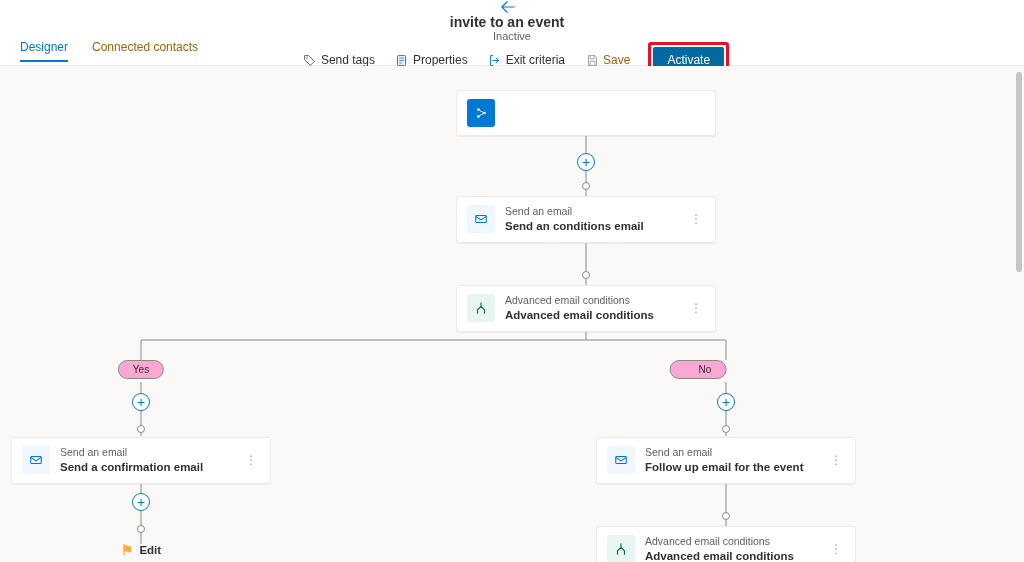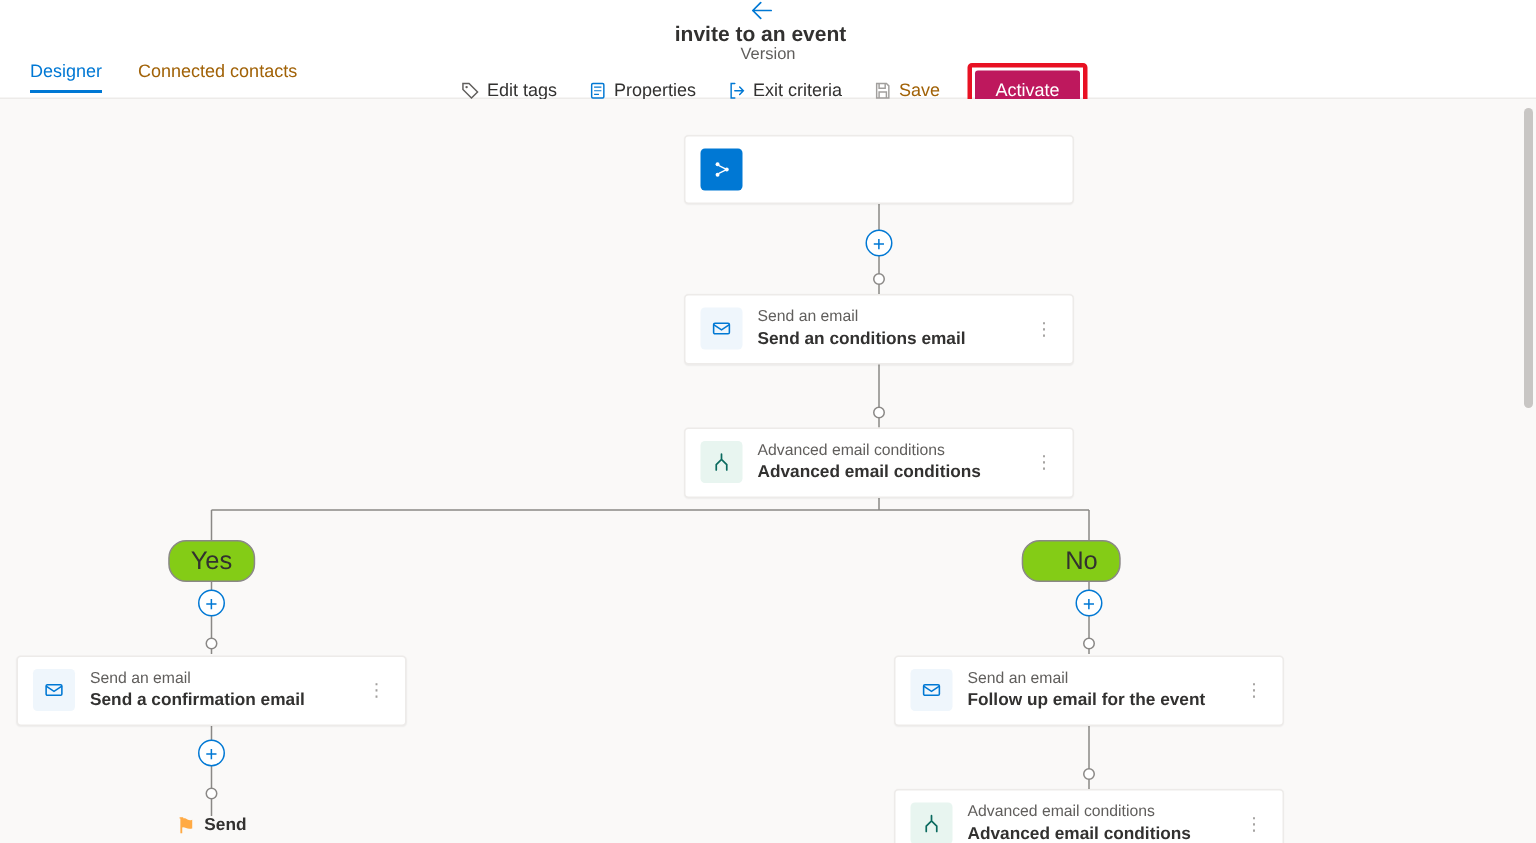--- a/index.html
+++ b/index.html
@@ -59,21 +59,21 @@
     gap: 4px;
     padding: 4px 8px;
     font-size: 12px;
     color: #323130;
     cursor: pointer;
     border-radius: 2px;
   }
   .action-item.disabled { color: #a16207; cursor: default; }
   .action-item.disabled svg { stroke: #a19f9d; fill: #a19f9d; }
   .activate-btn {
-    background: #be185d;
+    background: #0369a1;
     color: #fff;
     padding: 6px 14px;
     font-size: 12px;
     border: none;
     border-radius: 2px;
     cursor: pointer;
     margin-left: 6px;
   }
   .activate-highlight {
     border: 3px solid #e81123;
@@ -175,22 +175,22 @@
     background: #fff;
     transform: translate(-50%, -50%);
   }
 
   
   .pill {
     position: absolute;
     padding: 3px 14px;
     border: 1px solid #8a8886;
     border-radius: 12px;
-    background: #84cc16;
-    font-size: 17px;
+    background: #f9a8d4;
+    font-size: 10px;
     color: #323130;
     transform: translateX(-50%);
   }
 
   
   .exit {
     position: absolute;
     display: flex; align-items: center; gap: 6px;
     transform: translateX(-50%);
     font-size: 11.5px; font-weight: 600;
@@ -203,31 +203,31 @@
 <body>
 
 <div class="topbar">
   <div class="back-arrow">
     <svg width="14" height="14" viewBox="0 0 16 16">
         <path d="M7 2 1 8l6 6M1 8h14" stroke="#0078d4" stroke-width="1.3" fill="none" stroke-linecap="round" stroke-linejoin="round"></path>
       </svg>
   </div>
   <div class="page-title">invite to an event</div>
   <div class="status-dot"></div>
-  <div class="status-text">Version</div>
+  <div class="status-text">Inactive</div>
   <div class="spacer"></div>
   <div class="action-group">
     <div class="action-item">
       <span class="ic">
           <svg width="13" height="13" viewBox="0 0 16 16">
             <path d="M2 2h5l7 7-5 5-7-7V2z" fill="none" stroke="#605e5c" stroke-width="1.2"></path>
             <circle cx="5" cy="5" r="1" fill="#605e5c"></circle>
           </svg>
         </span>
-      <span>Edit tags</span>
+      <span>Send tags</span>
     </div>
     <div class="action-item">
       <span class="ic">
           <svg width="13" height="13" viewBox="0 0 16 16">
             <rect x="3" y="2" width="10" height="12" rx="1" fill="none" stroke="#0078d4" stroke-width="1.2"></rect>
             <line x1="5" y1="5" x2="11" y2="5" stroke="#0078d4"></line>
             <line x1="5" y1="8" x2="11" y2="8" stroke="#0078d4"></line>
             <line x1="5" y1="11" x2="9" y2="11" stroke="#0078d4"></line>
           </svg>
         </span>
@@ -324,21 +324,21 @@
     </div>
     <div class="txt">
       <div class="lbl">Advanced email conditions</div>
       <div class="name">Advanced email conditions</div>
     </div>
     <div class="more">⋮</div>
   </div>
 
   <div class="pill" style="left:141px; top:294px;">Yes</div>
 
-  <div class="pill" style="left:714px; top:294px;padding-left:28px;">No</div>
+  <div class="pill" style="left:698px; top:294px;padding-left:28px;">No</div>
 
   <div class="plus-btn" style="left:141px; top:336px;">+</div>
   <div class="circle-dot" style="left:141px; top:363px;"></div>
 
   <div class="plus-btn" style="left:726px; top:336px;">+</div>
   <div class="circle-dot" style="left:726px; top:363px;"></div>
 
   <div class="node" style="left:11px; top:371px;">
     <div class="icon icon-email">
       <svg width="14" height="14" viewBox="0 0 16 16">
@@ -367,21 +367,21 @@
     <div class="more">⋮</div>
   </div>
 
   <div class="plus-btn" style="left:141px; top:436px;">+</div>
   <div class="circle-dot" style="left:141px; top:463px;"></div>
 
   <div class="circle-dot" style="left:726px; top:450px;"></div>
 
   <div class="exit" style="left:141px; top:476px;">
     <span class="flag">⚑</span>
-    <span>Send</span>
+    <span>Edit</span>
   </div>
 
   <div class="node" style="left:596px; top:460px;">
     <div class="icon icon-cond">
       <svg width="14" height="14" viewBox="0 0 16 16">
           <path d="M8 2v4M4 14v-4l4-4 4 4v4" stroke="#0b6a5f" stroke-width="1.3" fill="none" stroke-linecap="round"></path>
         </svg>
     </div>
     <div class="txt">
       <div class="lbl">Advanced email conditions</div>

